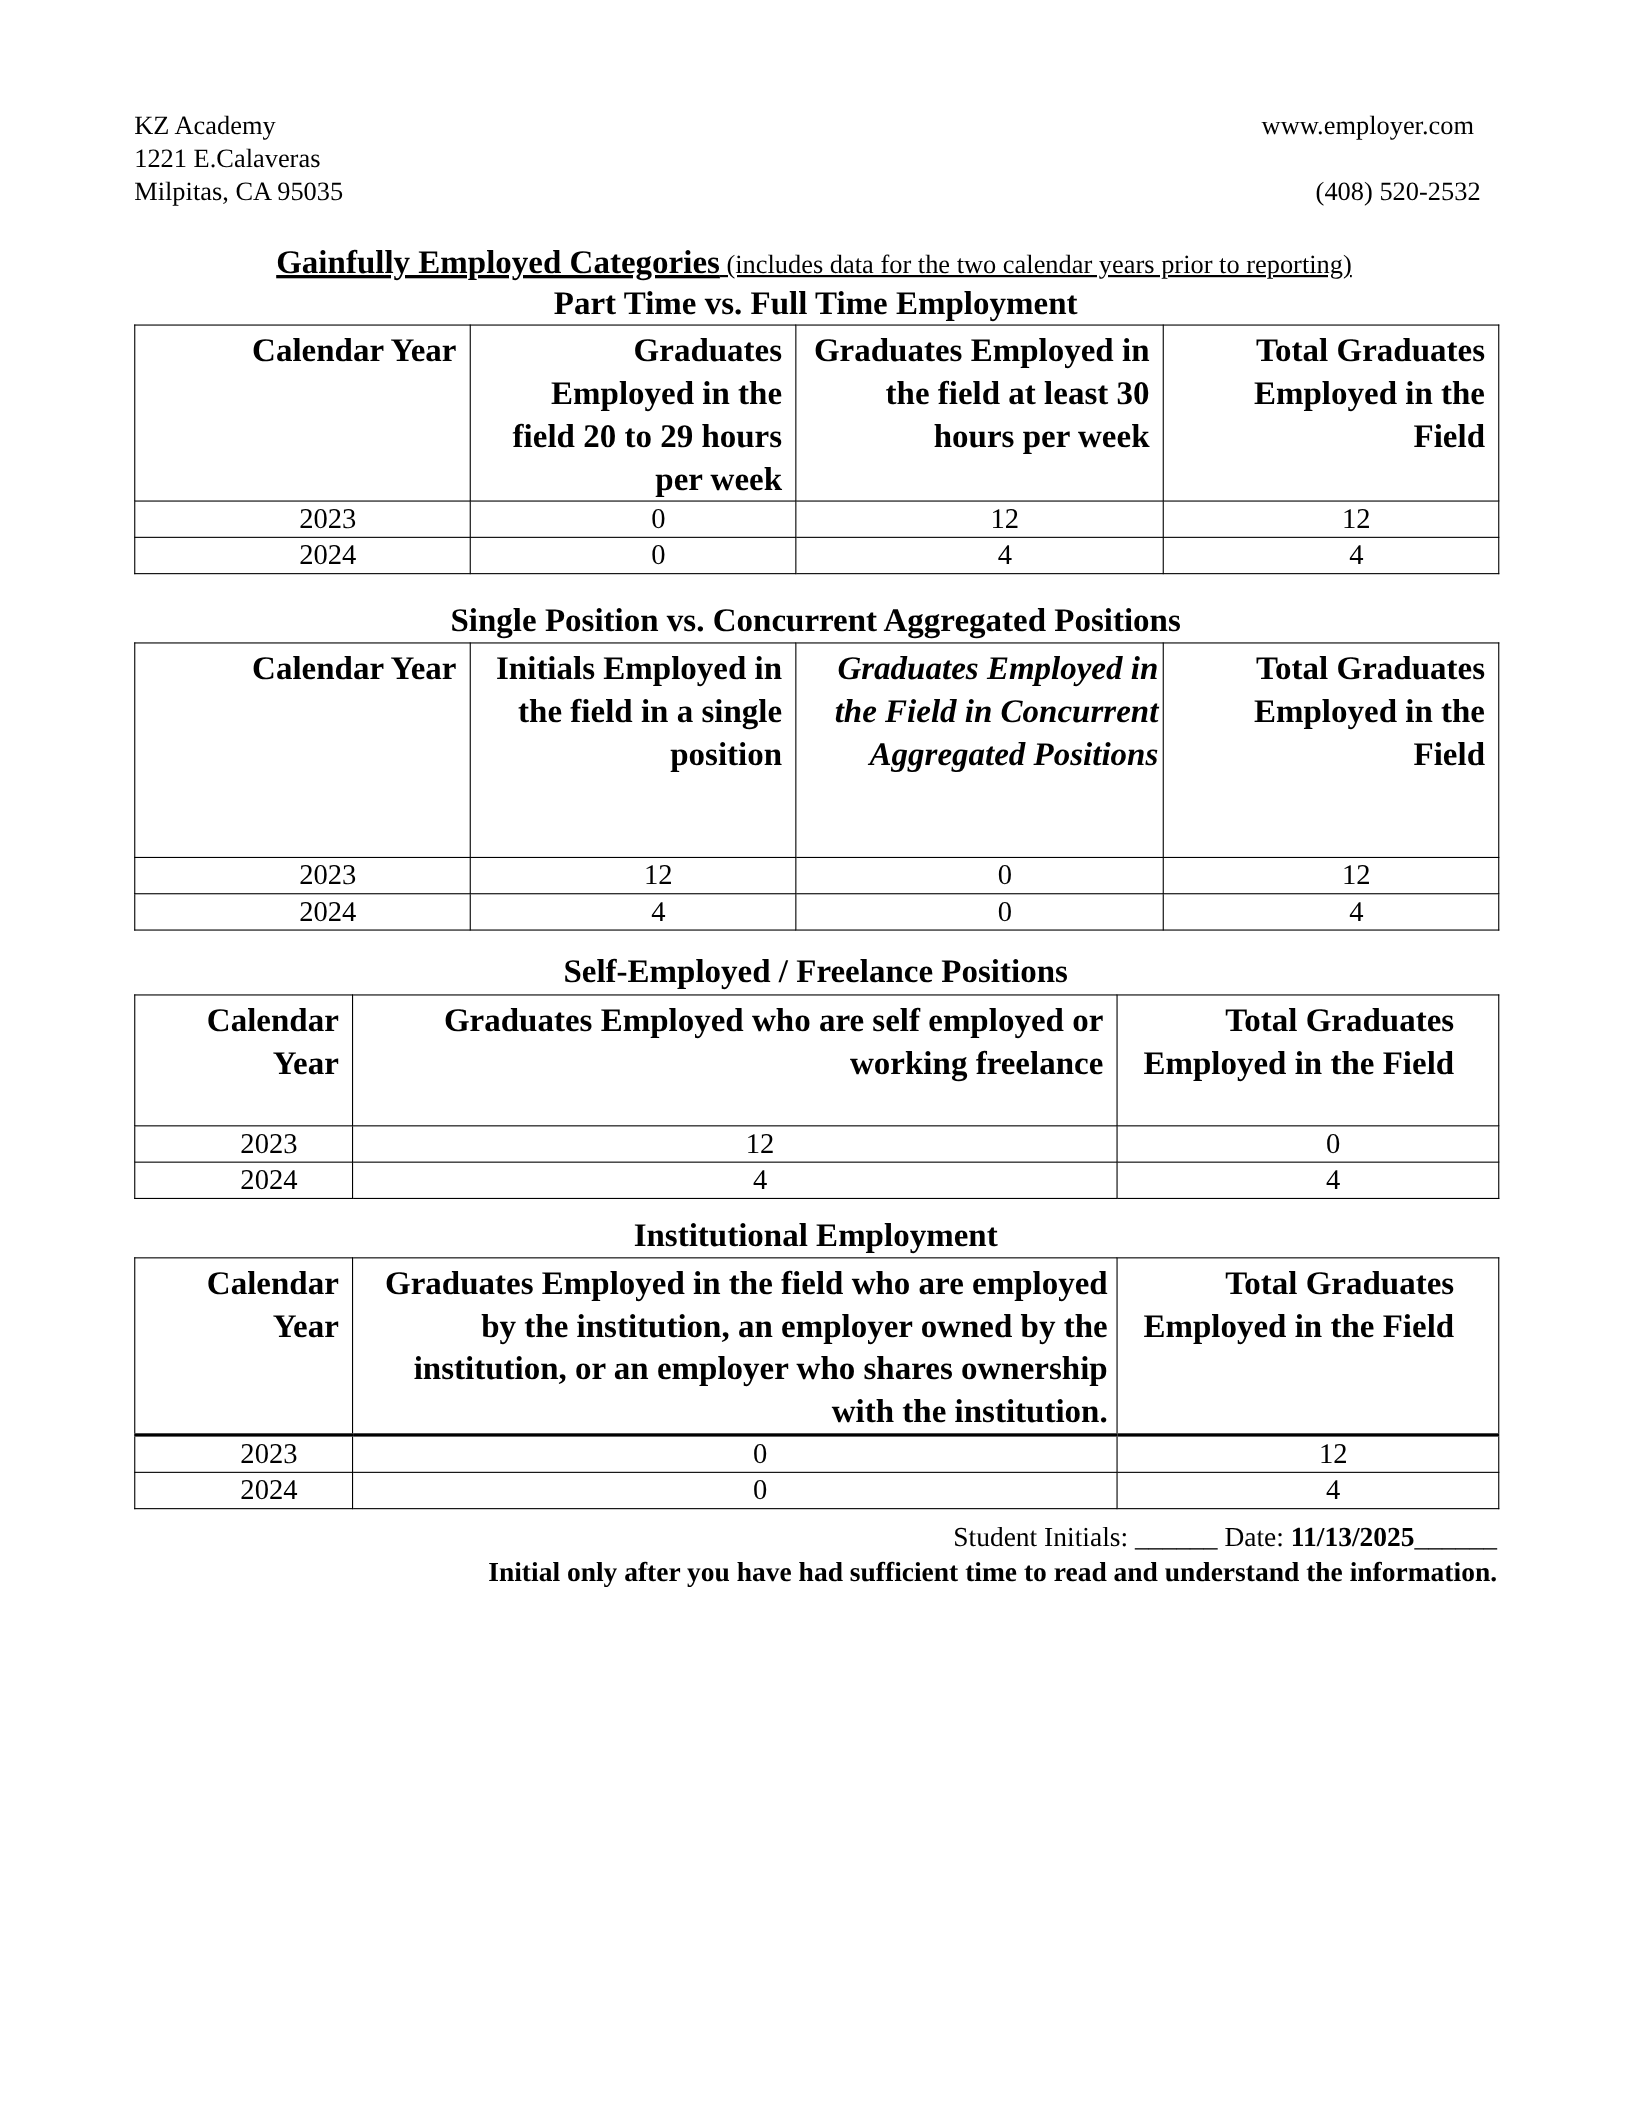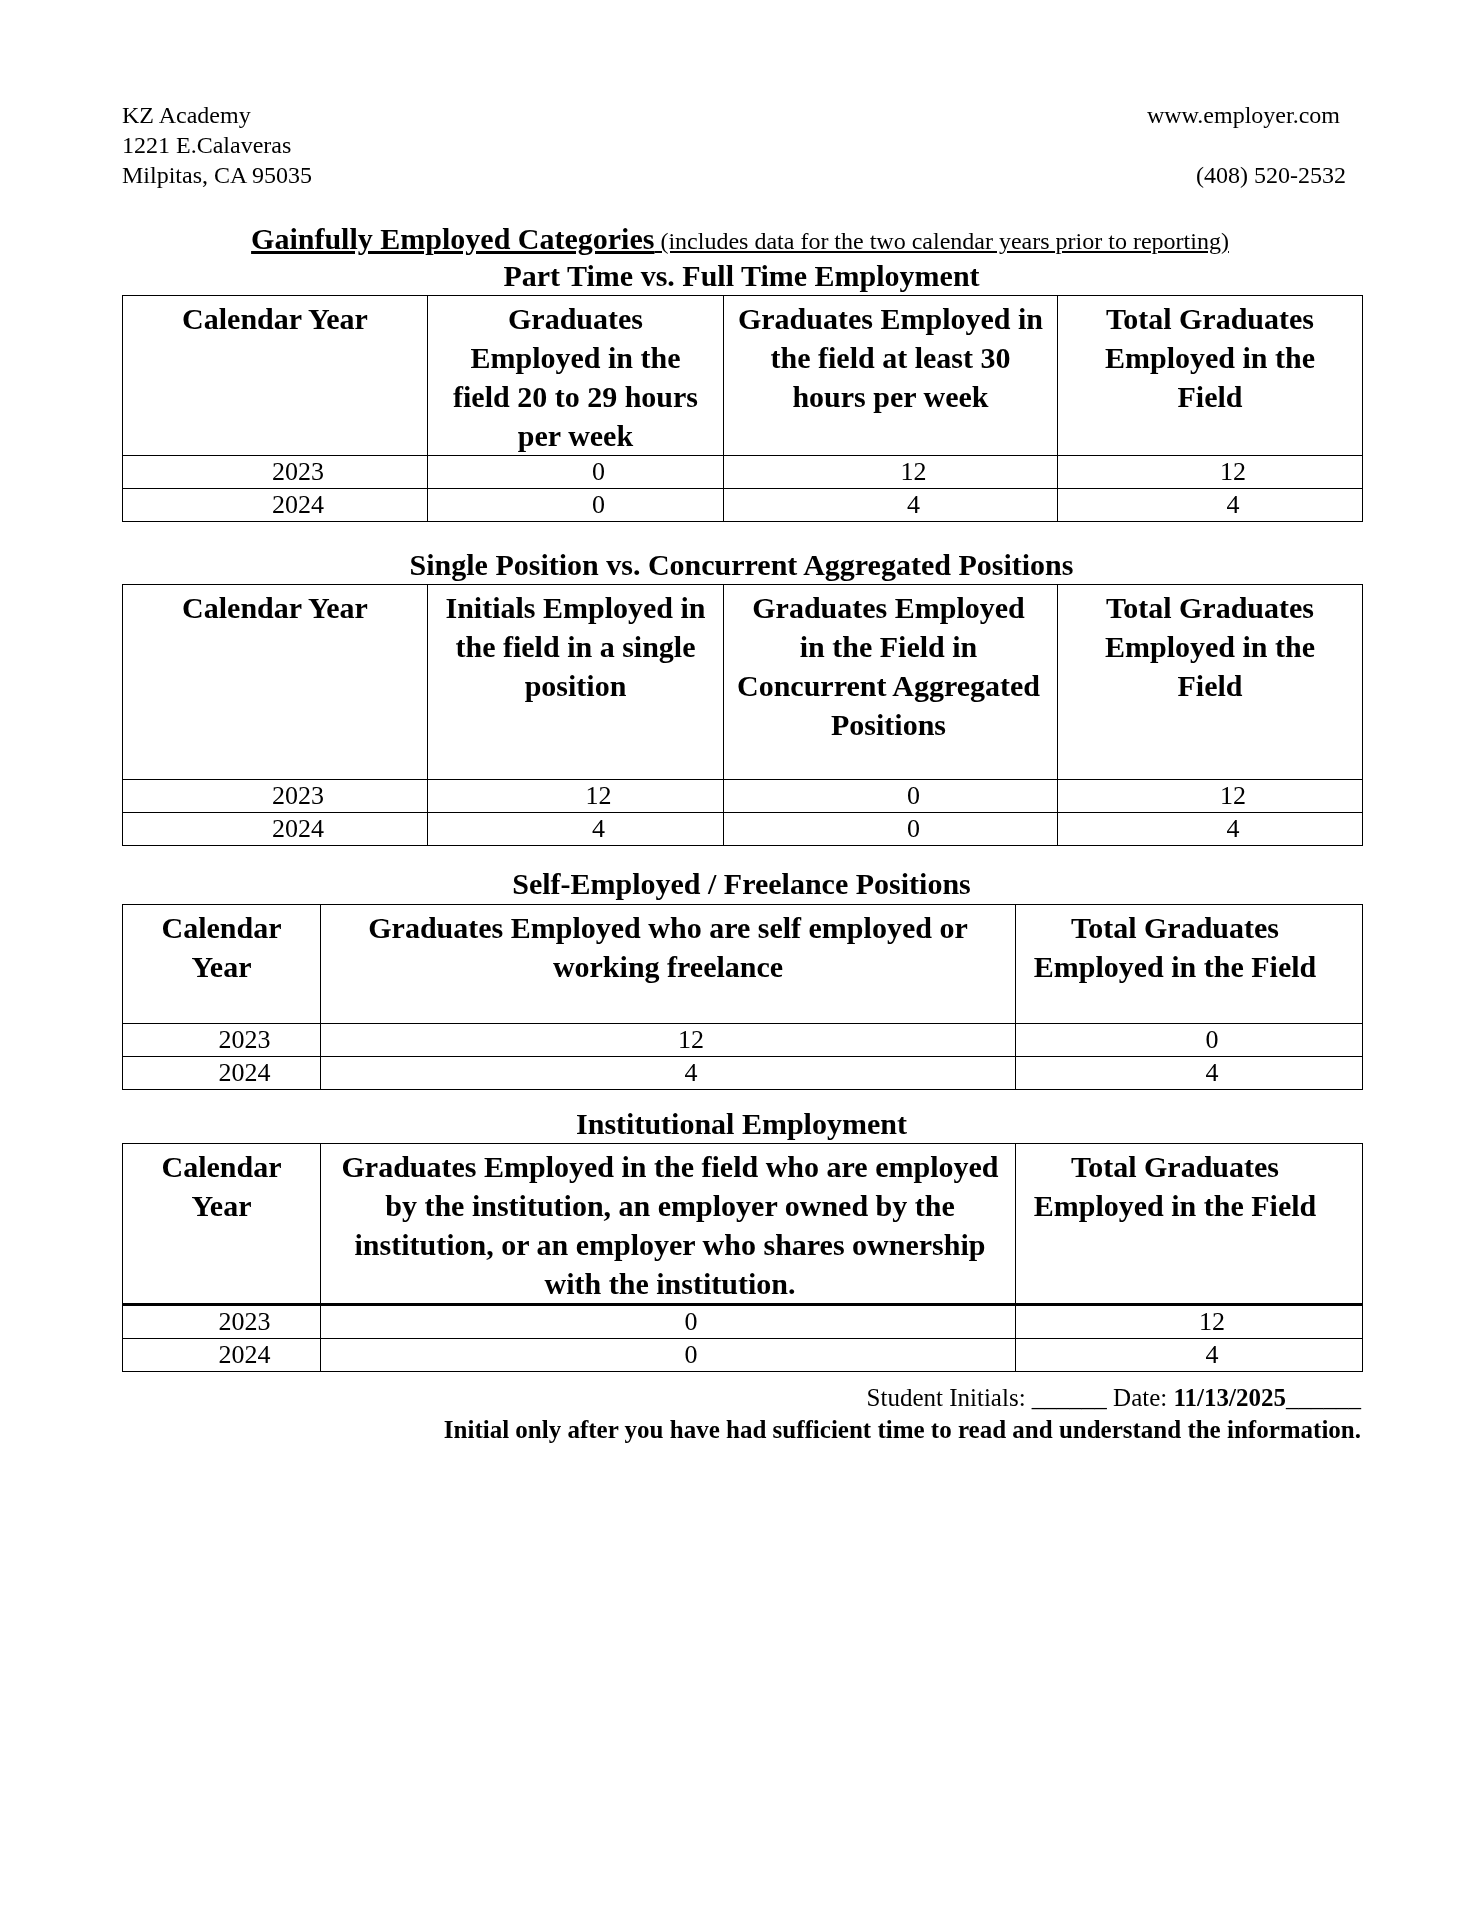--- a/index.html
+++ b/index.html
@@ -6,21 +6,21 @@
   body { width:1484px; height:1920px; position:relative; overflow:hidden; color:#000;
          font-family:"Liberation Serif", "DejaVu Serif", serif; }
   .abs { position:absolute; white-space:nowrap;margin-top:12px; }
   .addr { font-size:24px; line-height:30px; }
   .title { position:absolute; left:0; width:1480px; text-align:center; top:222px; font-size:24px; }
   .title .main { font-weight:bold; font-size:30px; text-decoration:underline; }
   .title .sub { text-decoration:underline; font-size:24px; }
   .heading { position:absolute; left:122px; width:1239px; text-align:center; font-weight:bold; font-size:30px; line-height:34px; }
   table { position:absolute; left:122px; width:1240px; border-collapse:collapse; table-layout:fixed; }
   td, th { border:1.5px solid #000; padding:0; }
-  th { text-align:center; vertical-align:top; font-weight:bold; font-size:30px; line-height:39px; padding:3px 12px 0 12px;margin-top:38px; }
+  th { text-align:right; vertical-align:top; font-weight:bold; font-size:30px; line-height:39px; padding:3px 12px 0 12px;margin-top:38px; }
   td { text-align:center; font-size:26px; line-height:32px; height:32px;padding-left:46px; }
   .thick-bottom th { border-bottom:3px solid #000; }
   .footer1 { right:123px; top:1372px; font-size:25px; }
   .footer1 b { font-weight:bold; }
   .footer2 { right:123px; top:1404px; font-size:25px; font-weight:bold; }
 </style>
 </head>
 <body>
 
 <div class="abs addr" style="left:122px; top:88px;">KZ Academy</div>
@@ -68,21 +68,21 @@
   <colgroup>
       <col style="width:305px">
       <col style="width:296px">
       <col style="width:334px">
       <col style="width:305px">
     </colgroup>
   <tbody>
       <tr style="height:195px;">
     <th>Calendar Year</th>
     <th>Initials Employed in the field in a single position</th>
-    <th style="padding-right:16px;">Graduates Employed in the Field in Concurrent Aggregated Positions</th>
+    <th style="padding-right:4px;font-style:italic;">Graduates Employed in the Field in Concurrent Aggregated Positions</th>
     <th>Total Graduates Employed in the Field</th>
   </tr>
   <tr>
     <td>2023</td>
     <td>12</td>
     <td>0</td>
     <td>12</td>
   </tr>
   <tr>
     <td>2024</td>

